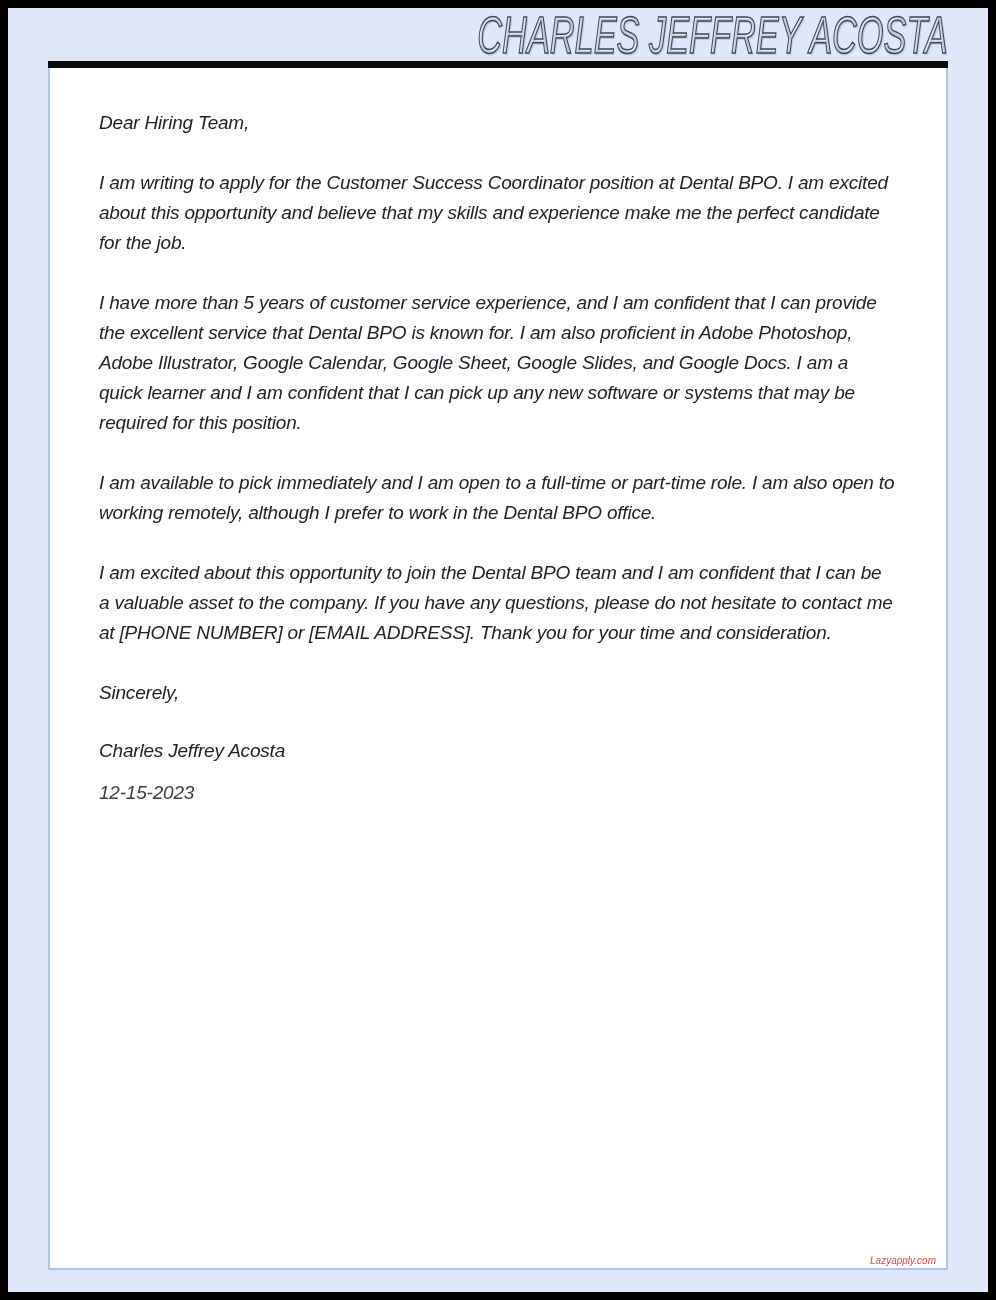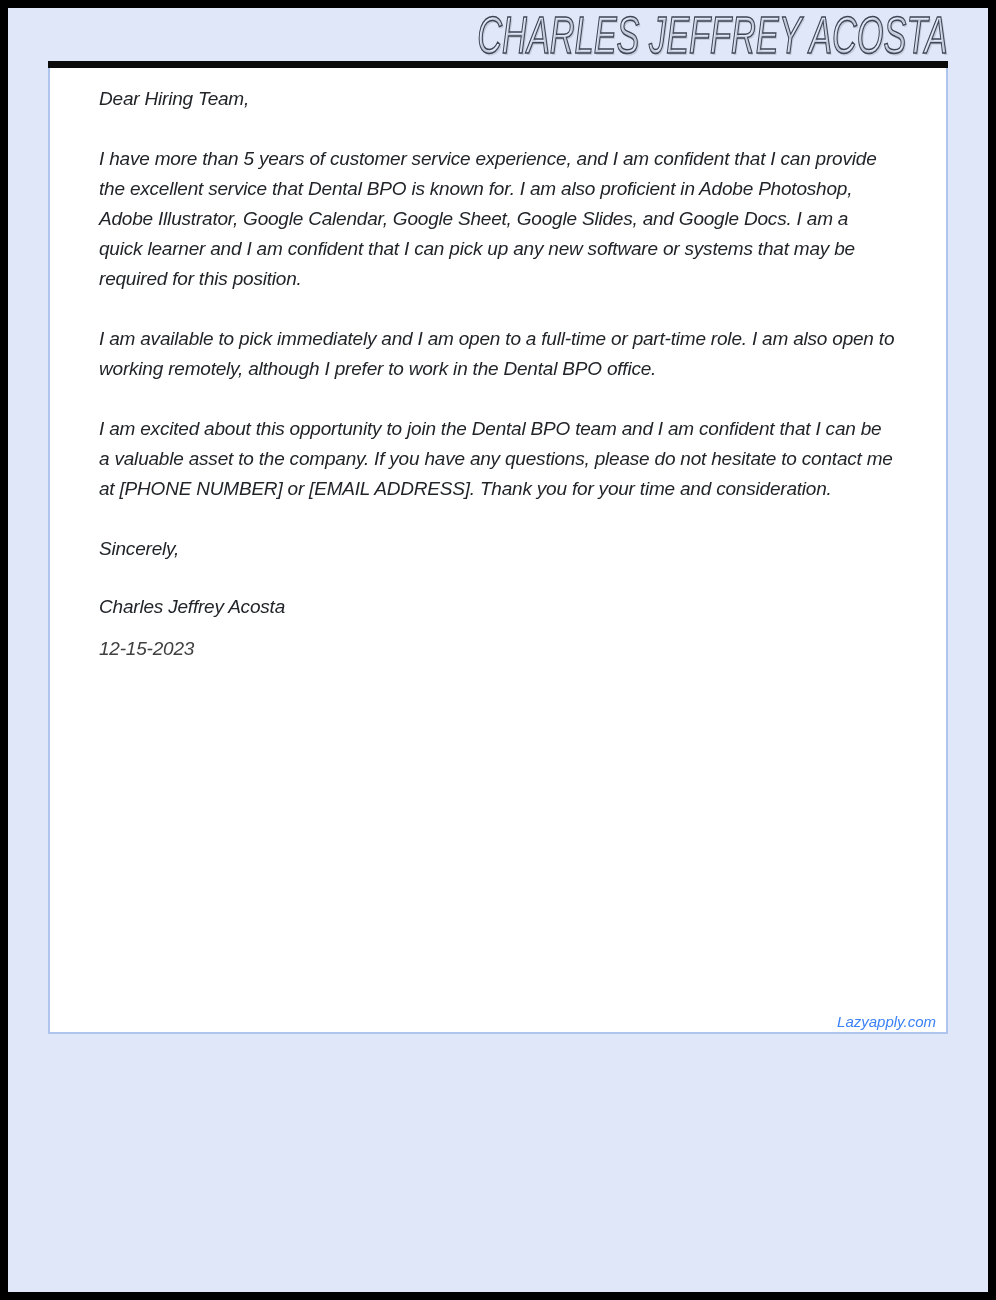--- a/index.html
+++ b/index.html
@@ -47,26 +47,26 @@
 
   .top-line {
     height: 7px;
     background: #0b0b0c;
     margin: 0 40px;
   }
 
   
   .page {
     margin: 0 40px;
-    height: 966px;
+    height: 1202px;
     background: #ffffff;
     border: 2px solid #b0c5ee;
     border-top: none;
     position: relative;
-    padding: 16px 50px 0 49px;
+    padding: 40px 50px 0 49px;
   }
 
   .letter-body {
     font-size: 19px;
     line-height: 30px;
     letter-spacing: -0.2px;
     color: #212429;
   }
   .letter-body p { margin-bottom: 30px; }
   .letter-body p.closing { margin-bottom: 28px; margin-top: 12px; }
@@ -74,40 +74,41 @@
   .letter-body p.date {
     color: #404040;
     margin-bottom: 0;
     cursor: pointer;
   }
 
   .footer {
     position: absolute;
     bottom: 2px;
     right: 10px;
-    font-size: 15px;
-    color: #3b82f6;
+    font-size: 10px;
+    color: #ef4444;
   }
 </style>
 </head>
 <body>
 
 <div class="frame">
   <div class="bg">
 
     <div class="header">
       <div class="name">CHARLES JEFFREY ACOSTA</div>
     </div>
 
     <div class="top-line"></div>
 
     <div class="page">
       <div class="letter-body">
         <p>Dear Hiring Team,</p>
 
+        <p>I am writing to apply for the Customer Success Coordinator position at Dental BPO. I am excited about this opportunity and believe that my skills and experience make me the perfect candidate for the job.</p>
 
         <p>I have more than 5 years of customer service experience, and I am confident that I can provide the excellent service that Dental BPO is known for. I am also proficient in Adobe Photoshop, Adobe Illustrator, Google Calendar, Google Sheet, Google Slides, and Google Docs. I am a quick learner and I am confident that I can pick up any new software or systems that may be required for this position.</p>
 
         <p>I am available to pick immediately and I am open to a full-time or part-time role. I am also open to working remotely, although I prefer to work in the Dental BPO office.</p>
 
         <p>I am excited about this opportunity to join the Dental BPO team and I am confident that I can be a valuable asset to the company. If you have any questions, please do not hesitate to contact me at [PHONE NUMBER] or [EMAIL ADDRESS]. Thank you for your time and consideration.</p>
 
         <p class="closing">Sincerely,</p>
 
         <p class="signature">Charles Jeffrey Acosta</p>

